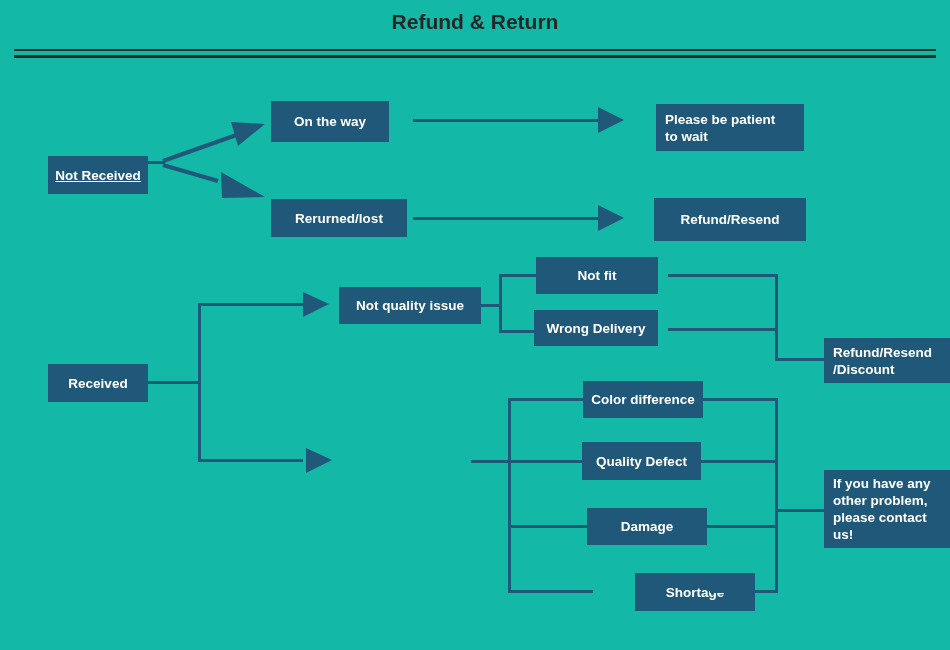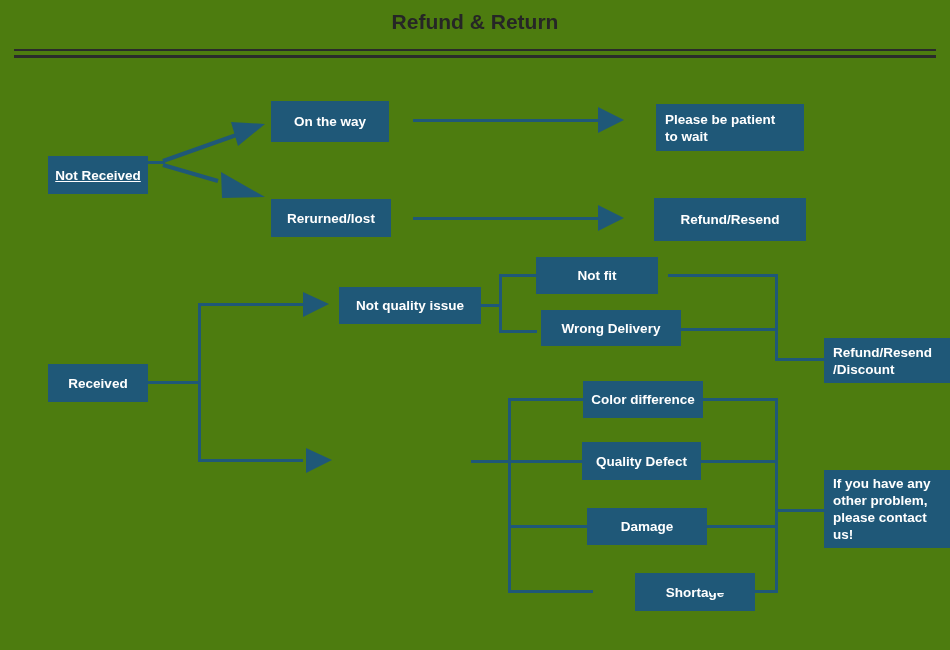--- a/index.html
+++ b/index.html
@@ -7,21 +7,21 @@
     padding: 0;
     background: #ffffff;
   }
   body {
     font-family: "Liberation Sans", sans-serif;
   }
   #canvas {
     position: relative;
     width: 950px;
     height: 650px;
-    background: #4d7c0f;
+    background: #14b8a6;
     overflow: hidden;
   }
 
   
   .title {
     position: absolute;
     left: 0;
     top: 10px;
     width: 950px;
     text-align: center;
@@ -85,35 +85,35 @@
 <div id="canvas">
 
   <div class="title">Refund &amp; Return</div>
   <div class="rule rule-top"></div>
   <div class="rule rule-bottom"></div>
 
   <div class="node" style="left:48px; top:156px; width:100px; height:38px;text-decoration:underline;">Not Received</div>
 
   <div class="node" style="left:271px; top:101px; width:118px; height:41px;">On the way</div>
 
-  <div class="node" style="left:271px; top:199px; width:120px; height:38px;">Rerurned/lost</div>
+  <div class="node" style="left:271px; top:199px; width:136px; height:38px;">Rerurned/lost</div>
 
   <div class="node left-align" style="left:656px; top:104px; width:148px; height:47px;">Please be patient
 to wait</div>
 
   <div class="node" style="left:654px; top:198px; width:152px; height:43px;">Refund/Resend</div>
 
   <div class="node" style="left:48px; top:364px; width:100px; height:38px;">Received</div>
 
   <div class="node" style="left:328px; top:287px; width:142px; height:37px;margin-left:11px;">Not quality issue</div>
 
 
   <div class="node" style="left:536px; top:257px; width:122px; height:37px;">Not fit</div>
 
-  <div class="node" style="left:534px; top:310px; width:140px; height:36px;margin-left:7px;">Wrong Delivery</div>
+  <div class="node" style="left:534px; top:310px; width:124px; height:36px;">Wrong Delivery</div>
 
   <div class="node" style="left:583px; top:381px; width:120px; height:37px;">Color difference</div>
 
   <div class="node" style="left:582px; top:442px; width:119px; height:38px;">Quality Defect</div>
 
   <div class="node" style="left:587px; top:508px; width:120px; height:37px;">Damage</div>
 
   <div class="node" style="left:591px; top:573px; width:120px; height:38px;margin-left:44px;">Shortage</div>
 
   <div class="node left-align" style="left:824px; top:338px; width:128px; height:45px;">Refund/Resend

